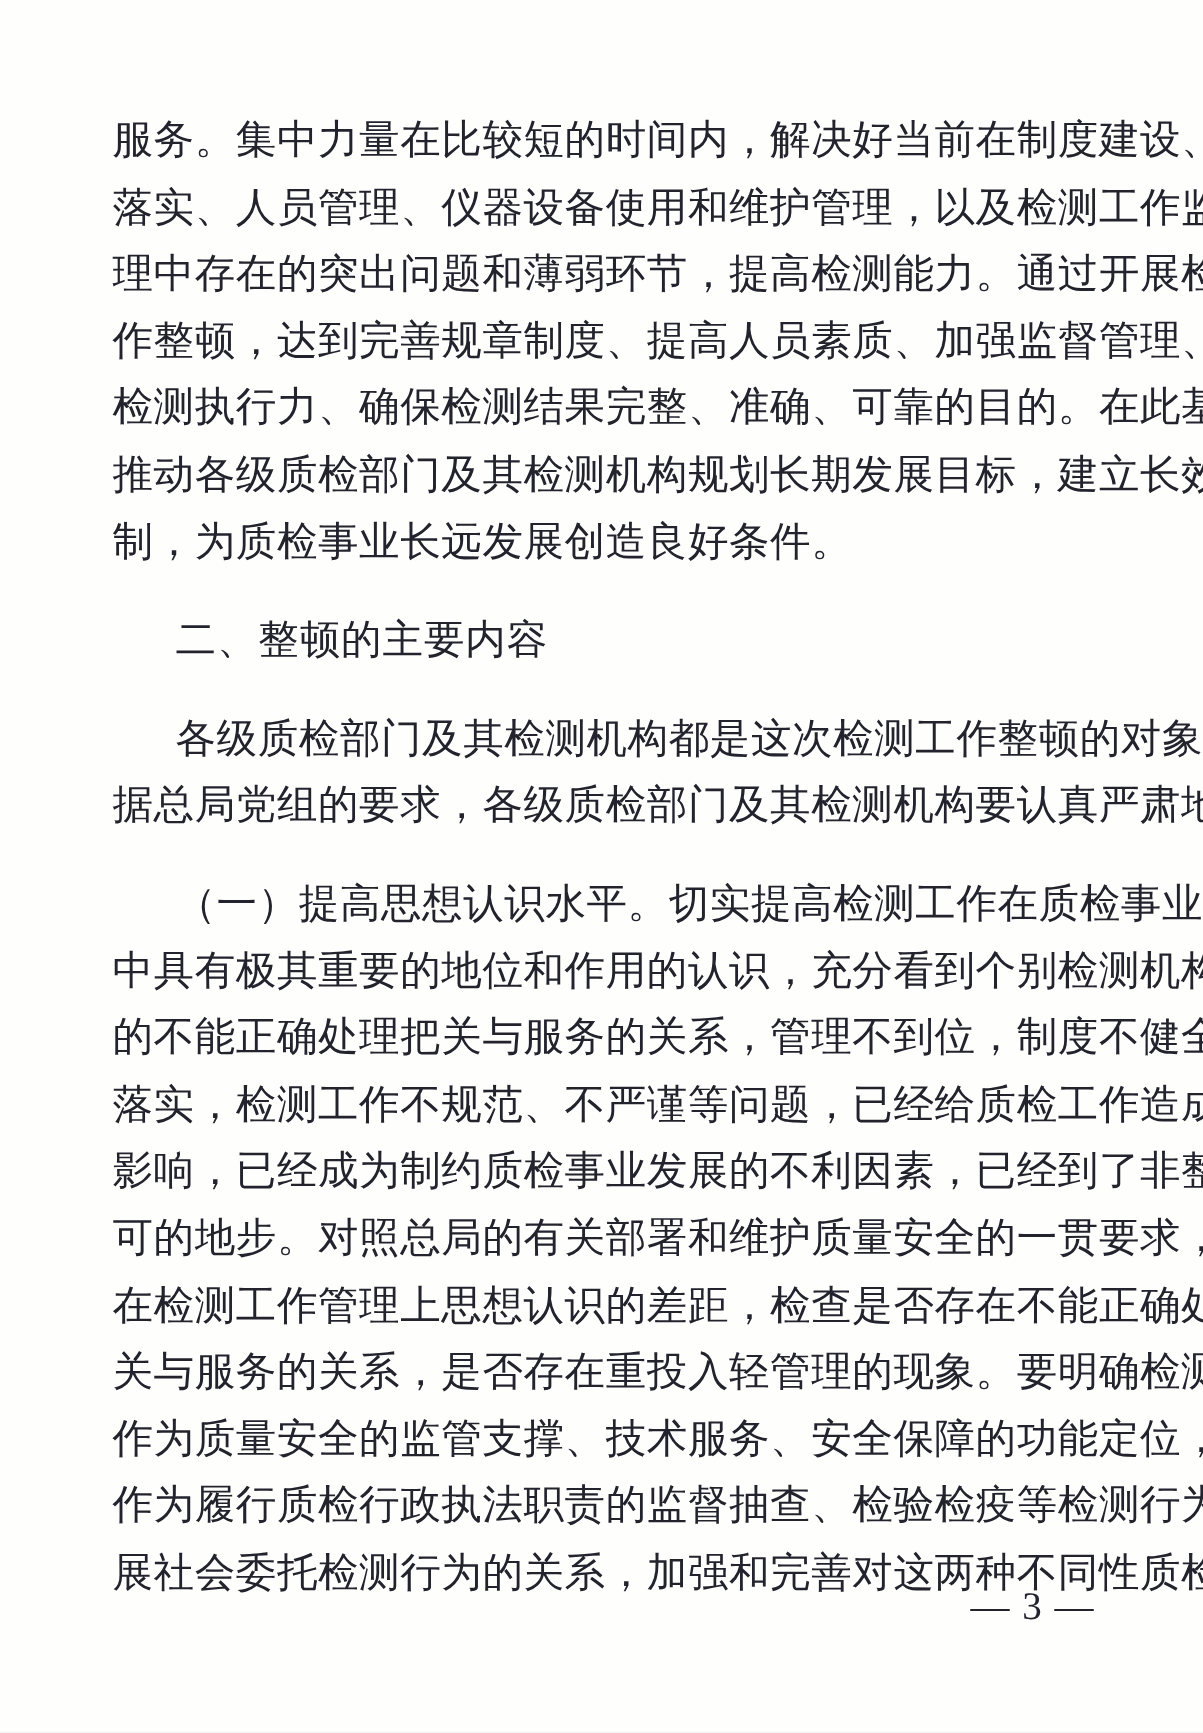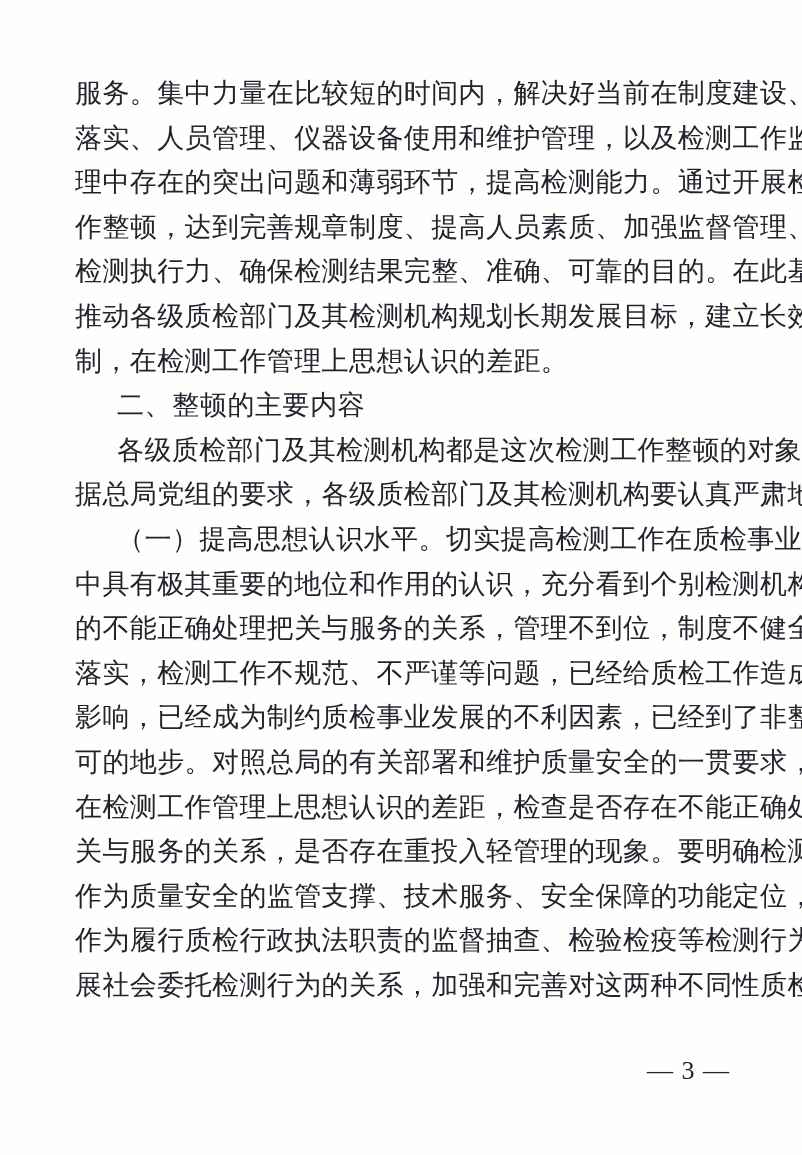--- a/index.html
+++ b/index.html
@@ -25,20 +25,21 @@
   }
   .line {
     height: 44.6px;
     line-height: 44.6px;
     font-size: 27px;
     letter-spacing: 0.4px;
     white-space: nowrap;
   }
   .indent {
     text-indent: 42px;
+    margin-top: 21px;
   }
   .heading {
     letter-spacing: 0.6px;
   }
   .page-number {
     position: absolute;
     top: 1056px;
     right: 72px;
     font-size: 26px;
     letter-spacing: 1px;
@@ -49,21 +50,21 @@
 <body>
 
 <div class="page">
   <div class="text-block">
     <div class="line">服务。集中力量在比较短的时间内，解决好当前在制度建设、制度</div>
     <div class="line">落实、人员管理、仪器设备使用和维护管理，以及检测工作监督管</div>
     <div class="line">理中存在的突出问题和薄弱环节，提高检测能力。通过开展检测工</div>
     <div class="line">作整顿，达到完善规章制度、提高人员素质、加强监督管理、提升</div>
     <div class="line">检测执行力、确保检测结果完整、准确、可靠的目的。在此基础上，</div>
     <div class="line">推动各级质检部门及其检测机构规划长期发展目标，建立长效机</div>
-    <div class="line">制，在检测工作管理上思想认识的差距。</div>
+    <div class="line">制，为质检事业长远发展创造良好条件。</div>
     <div class="line indent heading">二、整顿的主要内容</div>
     <div class="line indent">各级质检部门及其检测机构都是这次检测工作整顿的对象。根</div>
     <div class="line">据总局党组的要求，各级质检部门及其检测机构要认真严肃地进行</div>
     <div class="line indent">（一）提高思想认识水平。切实提高检测工作在质检事业发展</div>
     <div class="line">中具有极其重要的地位和作用的认识，充分看到个别检测机构存在</div>
     <div class="line">的不能正确处理把关与服务的关系，管理不到位，制度不健全、不</div>
     <div class="line">落实，检测工作不规范、不严谨等问题，已经给质检工作造成不良</div>
     <div class="line">影响，已经成为制约质检事业发展的不利因素，已经到了非整治不</div>
     <div class="line">可的地步。对照总局的有关部署和维护质量安全的一贯要求，分析</div>
     <div class="line">在检测工作管理上思想认识的差距，检查是否存在不能正确处理把</div>

